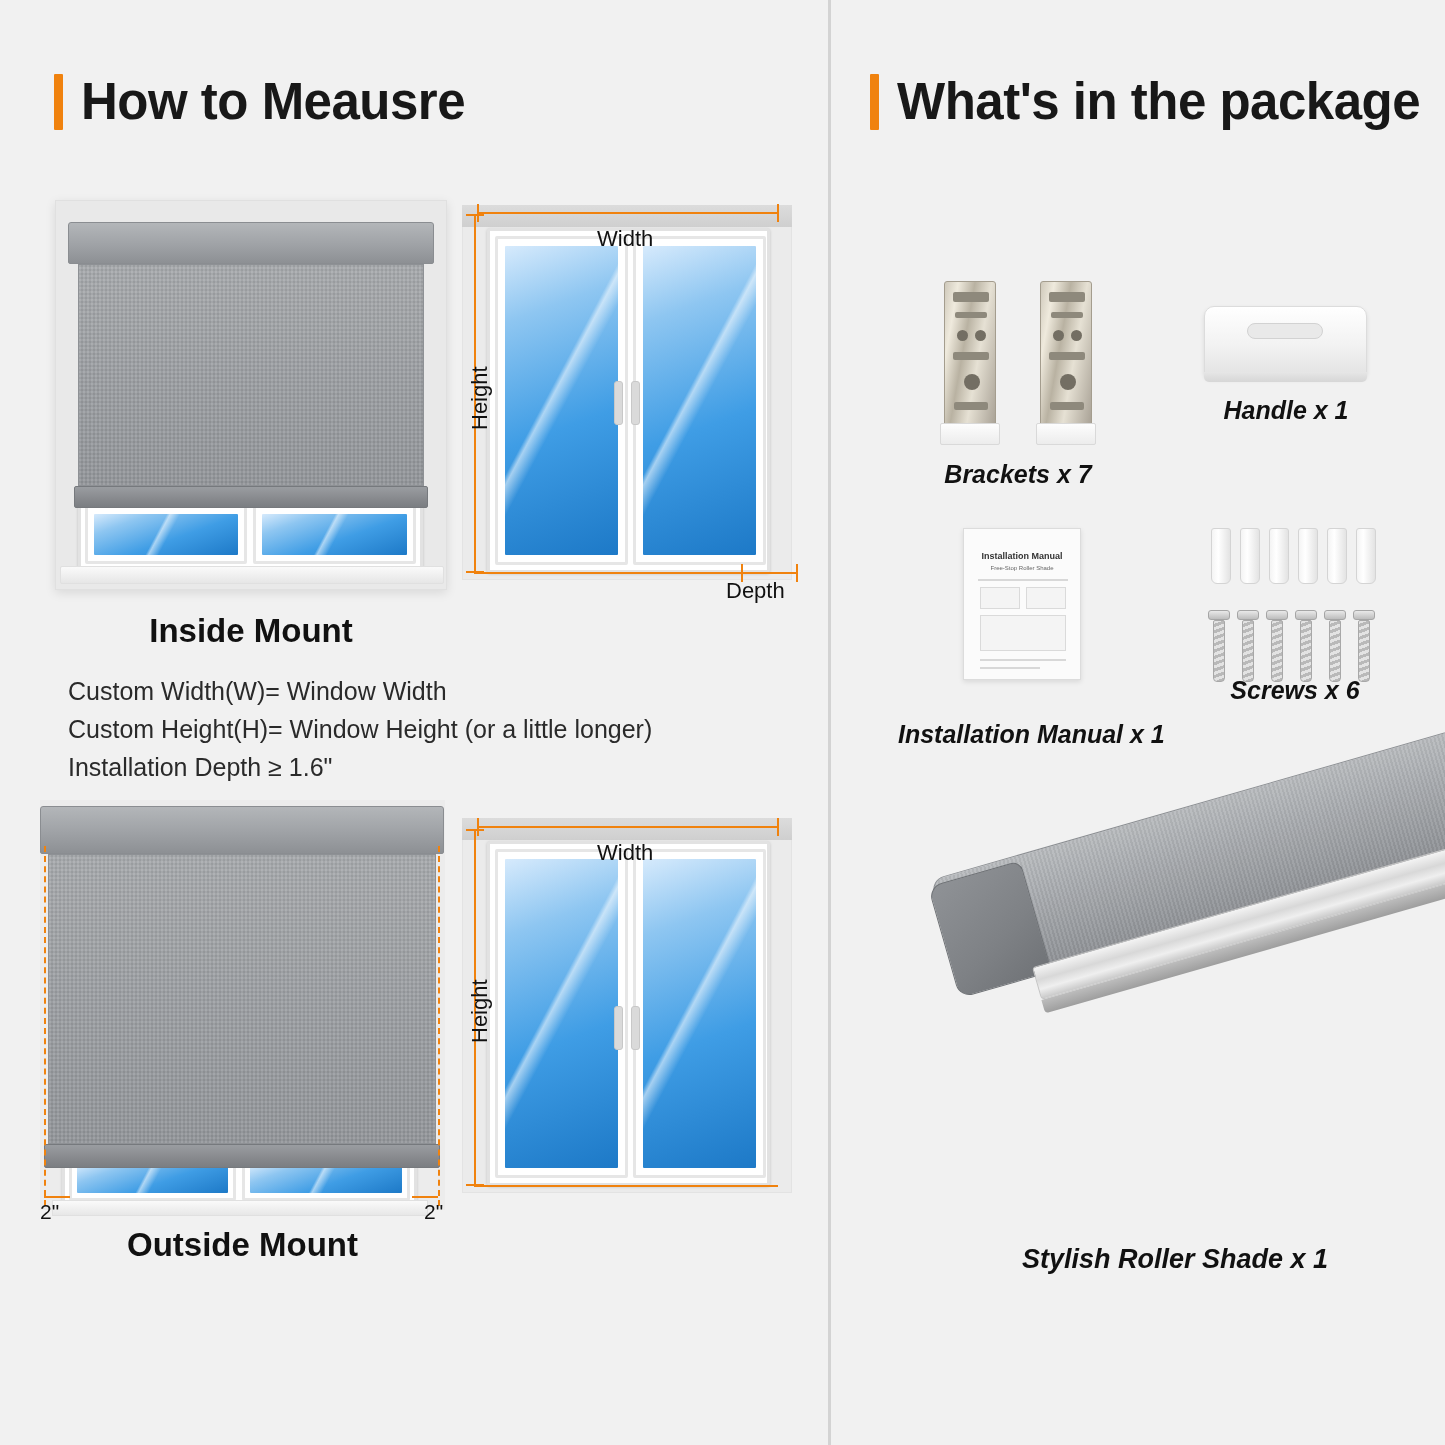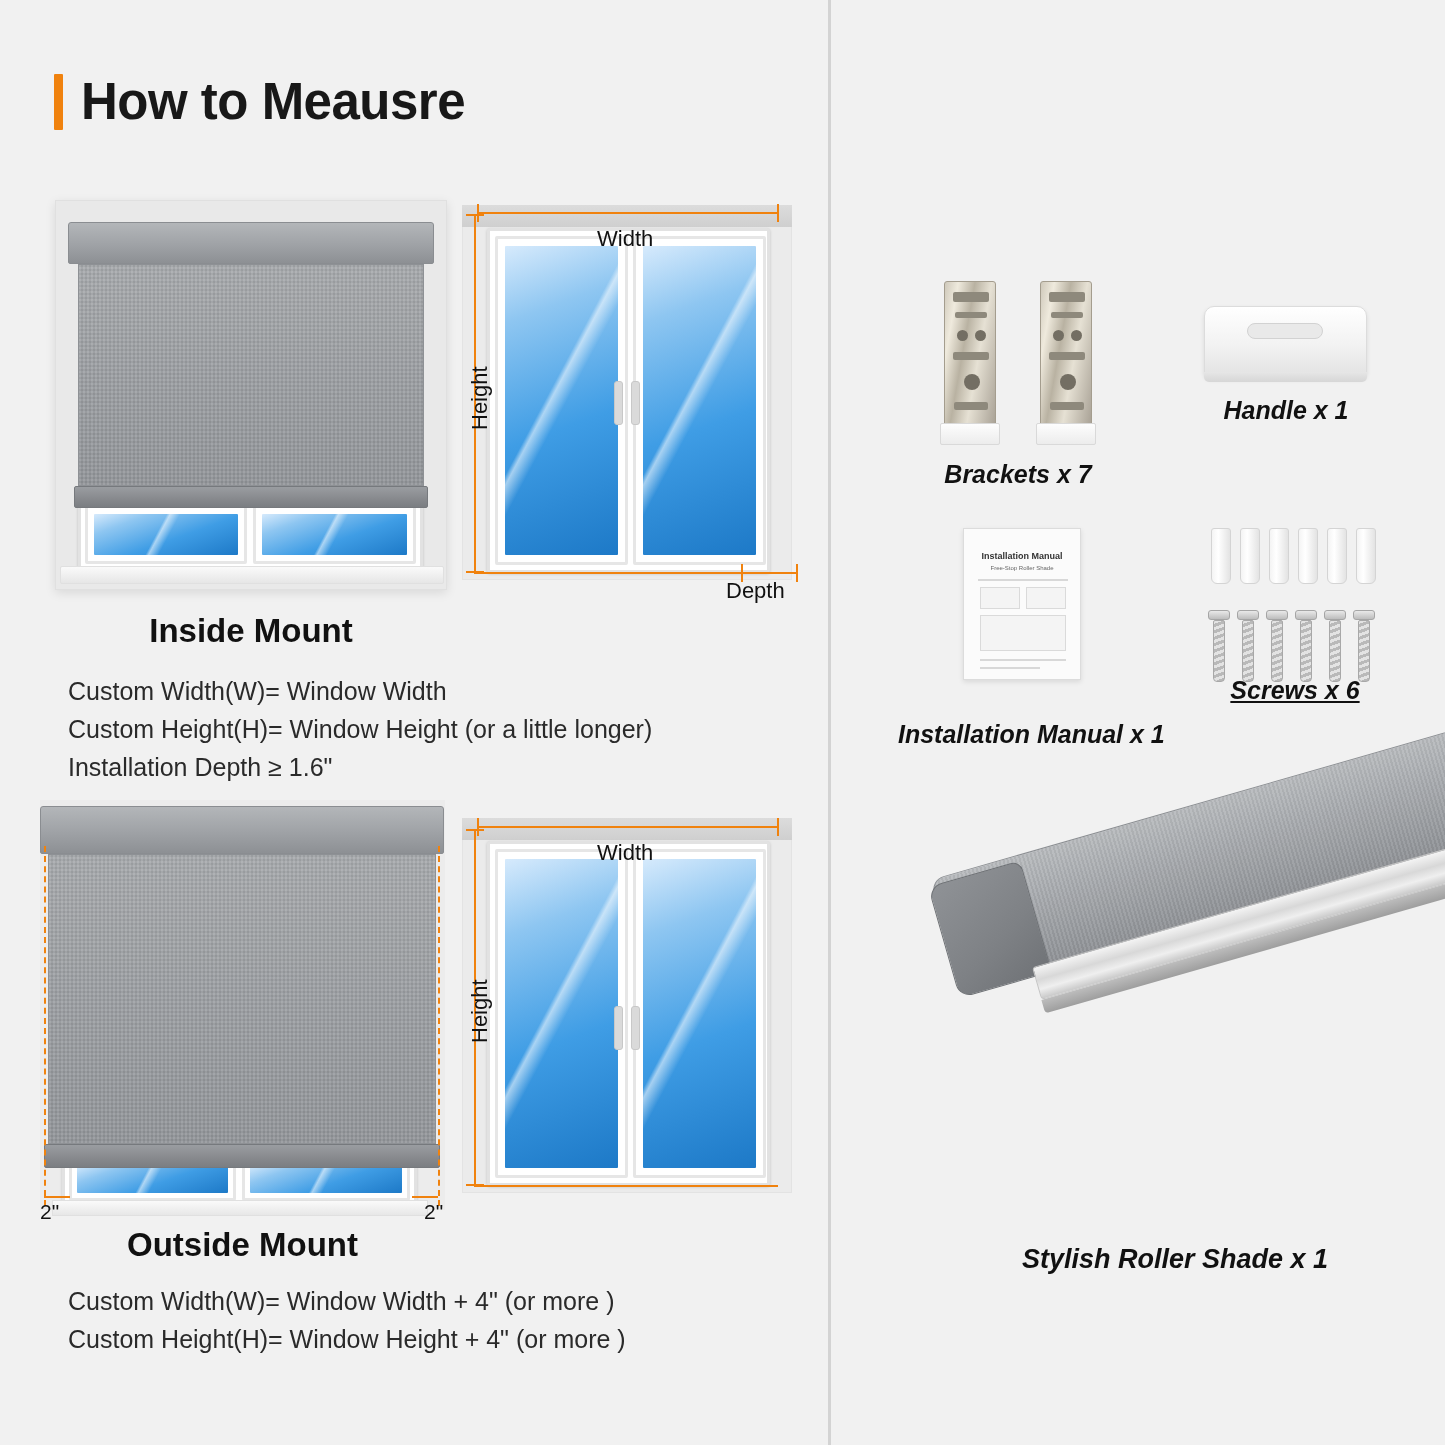--- a/index.html
+++ b/index.html
@@ -189,20 +189,24 @@
 
 <div class="page">
 
   <div class="divider"></div>
 
   <div class="heading" id="left-heading">
     <div class="bar"></div>
     <div class="txt">How to Meausre</div>
   </div>
 
+  <div class="heading" id="right-heading">
+    <div class="bar"></div>
+    <div class="txt">What's in the package</div>
+  </div>
 
   <div>
 
     <div class="shade-frame shadow-soft" style="left:55px; top:200px; width:392px; height:390px; background:#e9e9e9; border:1px solid #e0e0e0;"></div>
 
     <div class="window" style="left:78px; top:498px; width:345px; height:75px;">
       <div class="sash" style="left:4px; top:4px; width:162px; height:59px;">
         <div class="pane glint" style="left:6px; top:6px; right:6px; bottom:6px;"></div>
       </div>
       <div class="sash" style="left:172px; top:4px; width:163px; height:59px;">
@@ -311,24 +315,20 @@
 
     <div class="dim-line v" style="left:474px; top:830px; height:356px;"></div>
     <div class="dim-cap" style="left:466px; top:829px; width:18px; height:2px;"></div>
     <div class="dim-cap" style="left:466px; top:1184px; width:18px; height:2px;"></div>
     <div class="dim-label rot" style="left:467px; top:1043px;">Height</div>
 
     <div class="dim-line h" style="left:474px; top:1185px; width:304px;"></div>
   </div>
 
   <div class="section-title" style="position:absolute; left:40px; top:1226px; width:405px;">Outside Mount</div>
-  <div style="position:absolute; left:68px; top:1282px; width:740px;">
-    <div class="bullet-line">Custom Width(W)= Window Width + 4" (or more )</div>
-    <div class="bullet-line">Custom Height(H)= Window Height + 4" (or more )</div>
-  </div>
 
   <div>
 
     <div class="bracket" style="left:944px; top:281px; width:52px; height:146px;">
       <div class="slot" style="left:8px; top:10px; width:36px; height:10px;"></div>
       <div class="slot" style="left:10px; top:30px; width:32px; height:6px;"></div>
       <div class="hole" style="left:12px; top:48px; width:11px; height:11px;"></div>
       <div class="hole" style="left:30px; top:48px; width:11px; height:11px;"></div>
       <div class="slot" style="left:8px; top:70px; width:36px; height:8px;"></div>
       <div class="hole" style="left:19px; top:92px; width:16px; height:16px;"></div>
@@ -399,21 +399,21 @@
     </div>
     <div>
       <div class="screw-head" style="left:1324px; top:610px; width:22px; height:10px;"></div>
       <div class="screw-shaft" style="left:1329px; top:620px; width:12px; height:62px;"></div>
     </div>
     <div>
       <div class="screw-head" style="left:1353px; top:610px; width:22px; height:10px;"></div>
       <div class="screw-shaft" style="left:1358px; top:620px; width:12px; height:62px;"></div>
     </div>
 
-    <div class="item-label" style="left:1170px; top:676px; width:250px;text-decoration:underline;">Screws  x 6</div>
+    <div class="item-label" style="left:1170px; top:676px; width:250px;">Screws  x 6</div>
   </div>
 
   <div class="roller-wrap" style="left:0; top:0;">
     <div style="position:absolute; left:930px; top:880px; width:500px; height:280px; transform:rotate(-16deg); transform-origin:left top;">
       <div class="roller-fabric" style="left:0; top:0; width:560px; height:120px; border-radius:14px 6px 6px 14px;"></div>
       <div class="roller-cap" style="left:-4px; top:6px; width:96px; height:116px;"></div>
       <div class="roller-rail" style="left:74px; top:112px; width:500px; height:34px; border-radius:4px;"></div>
       <div style="position:absolute; left:74px; top:146px; width:500px; height:14px; background:linear-gradient(180deg,#bdbdbd,#9e9e9e); border-radius:0 0 4px 4px;"></div>
     </div>
     <div class="item-label" style="left:940px; top:1244px; width:470px; font-size:27px;">Stylish Roller Shade x 1</div>

